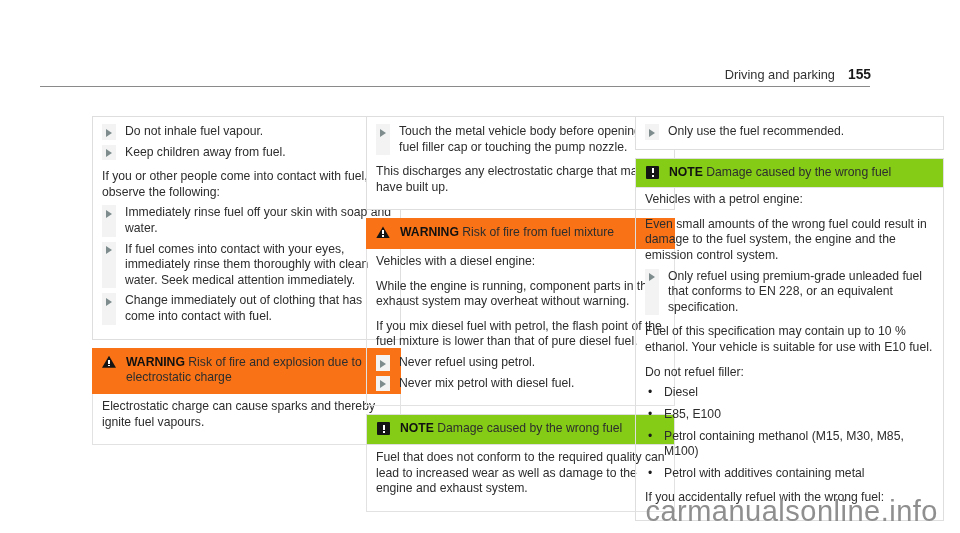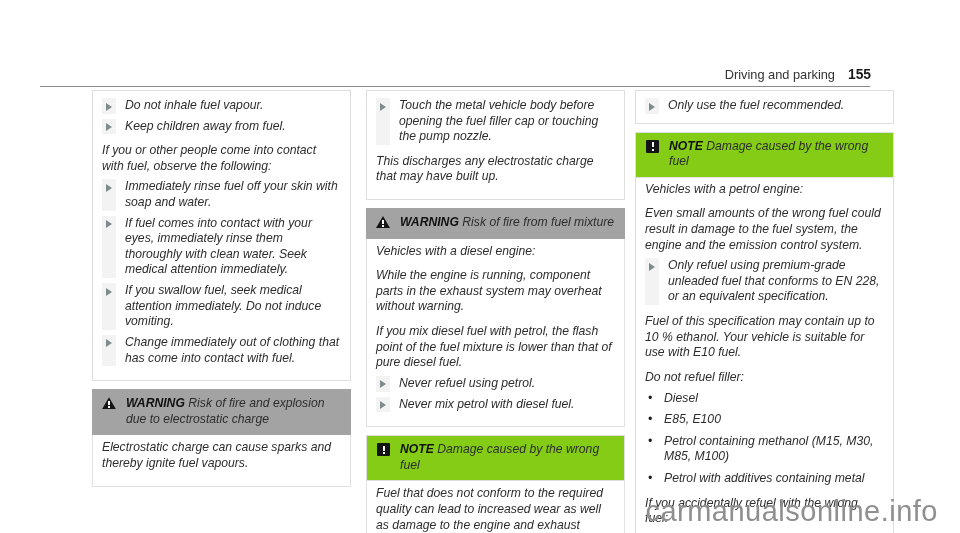--- a/index.html
+++ b/index.html
@@ -21,21 +21,21 @@
     display:flex; align-items:center; gap:13px;
     font-size:12.8px; color:#333;
   }
   .page-number { font-weight:bold; font-size:13.8px; color:#1a1a1a; }
   .header-rule {
     position:absolute; top:86px; left:40px; width:830px;
     border-top:1.4px solid #8a8a8a;
   }
 
   
-  .col { position:absolute; top:90px; width:259px;font-style:italic; }
+  .col { position:absolute; top:116px; width:309px; }
   .col-1 { left:92px; }
   .col-2 { left:366px; }
   .col-3 { left:635px; }
 
   .content-box {
     border:1px solid #dedede;
     background:#fff;
     padding:7px 9px 9px 9px;
     margin-bottom:8px;
   }
@@ -60,21 +60,21 @@
   .arrow-text { flex:1; }
 
   
   .dot-item { display:flex; margin:0 0 6px 0; }
   .dot-marker { flex:0 0 12px; width:12px; margin-right:7px; padding-left:3px; color:#1a1a1a; }
   .dot-text { flex:1; }
 
   
   .warning-header {
     display:flex; align-items:flex-start;
-    background:#a3a3a3;
+    background:#f97316;
     padding:7px 10px 8px 10px;
   }
   .warning-header .hdr-text { flex:1; }
   .hdr-label { font-weight:bold; color:#111; }
 
   .warning-tri {
     position:relative; flex:0 0 14px;
     width:14px; height:12px; margin-right:10px; margin-top:1px;
     background:#141414;
     clip-path:polygon(50% 0, 100% 100%, 0 100%);
@@ -151,26 +151,20 @@
       <span class="arrow-marker">
           <span class="arrow-glyph"></span>
         </span>
       <span class="arrow-text">Immediately rinse fuel off your skin with soap and water.</span>
     </div>
     <div class="arrow-item">
       <span class="arrow-marker">
           <span class="arrow-glyph"></span>
         </span>
       <span class="arrow-text">If fuel comes into contact with your eyes, immediately rinse them thoroughly with clean water. Seek medical attention immediately.</span>
-    </div>
-    <div class="arrow-item">
-      <span class="arrow-marker">
-          <span class="arrow-glyph"></span>
-        </span>
-      <span class="arrow-text">If you swallow fuel, seek medical attention immediately. Do not induce vomiting.</span>
     </div>
     <div class="arrow-item">
       <span class="arrow-marker">
           <span class="arrow-glyph"></span>
         </span>
       <span class="arrow-text">Change immediately out of clothing that has come into contact with fuel.</span>
     </div>
   </div>
 
   <div class="warning-header">

